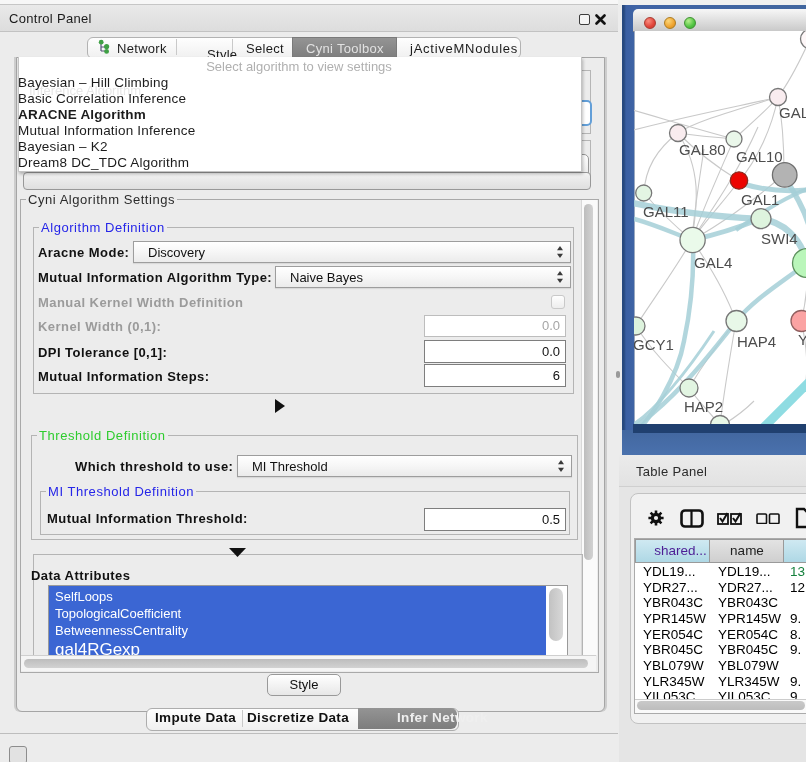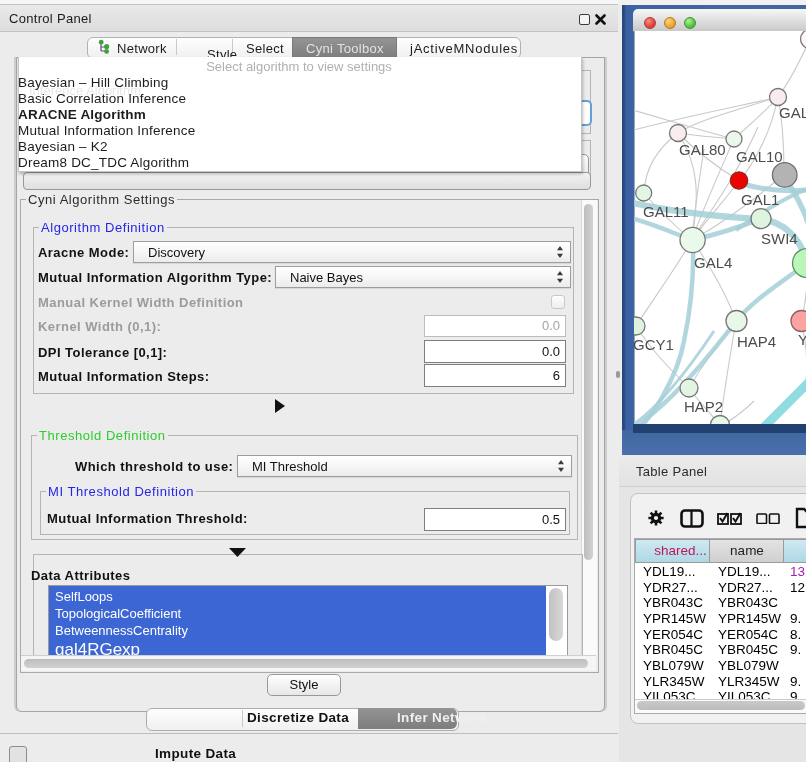--- a/index.html
+++ b/index.html
@@ -144,21 +144,21 @@
   <div class="abs" style="left:549px;top:588px;width:14px;height:53px;background:linear-gradient(90deg,#c2c2c2,#d8d8d8);border-radius:7px;"></div>
 
   <div class="abs" style="left:21px;top:655px;width:575px;height:15px;background:#f5f5f5;border-top:1px solid #cfcfcf;"></div>
   <div class="abs" style="left:24px;top:659px;width:564px;height:9px;background:linear-gradient(#bdbdbd,#d2d2d2);border-radius:5px;"></div>
 
   <div class="abs" style="left:267px;top:674px;width:72px;height:20px;border:1px solid #999;border-radius:5px;background:linear-gradient(#ffffff,#e7e7e7);text-align:center;line-height:20px;font-size:13px;color:#111;">Style</div>
 
   <div class="abs" style="left:146px;top:708px;width:311px;height:21px;border:1px solid #adadad;border-radius:6px;background:linear-gradient(#fefefe,#f0f0f0);"></div>
   <div class="abs" style="left:242px;top:710px;width:1px;height:17px;background:#c9c9c9;"></div>
   <div class="abs" style="left:358px;top:708px;width:99px;height:21px;background:linear-gradient(#949494,#7d7d7d);border-radius:0 6px 6px 0;"></div>
-  <div class="abs blbl" style="left:155px;top:710px;font-size:13.5px;letter-spacing:0.35px;margin-top:36px;">Impute Data</div>
+  <div class="abs blbl" style="left:155px;top:710px;font-size:13.5px;letter-spacing:0.35px;">Impute Data</div>
   <div class="abs blbl" style="left:247px;top:710px;font-size:13.5px;letter-spacing:0.35px;">Discretize Data</div>
   <div class="abs blbl" style="left:369px;top:710px;color:#efefef;font-size:13.5px;letter-spacing:0.35px;margin-left:28px;">Infer Network</div>
 
   <div class="abs" style="left:616px;top:371px;width:4px;height:7px;background:#9a9a9a;border-radius:2px;"></div>
 
   <div class="abs" style="left:9px;top:746px;width:16px;height:16px;border:1.5px solid #8d8d8d;border-radius:3px;background:#e2e2e2;"></div>
 
   <div class="abs" style="left:618px;top:0;width:188px;height:5px;background:#f0f1f0;"></div>
   <div class="abs" style="left:622px;top:5px;width:184px;height:450px;background:linear-gradient(90deg,#27497e 0,#27497e 2px,#3a5fa2 4px,#3f64a5 13px,#42679f);"></div>
   <div class="abs" style="left:622px;top:430px;width:184px;height:25px;background:linear-gradient(#42679f,#4a71ad);"></div>
@@ -276,27 +276,27 @@
     <rect x="13.5" y="1" width="9.5" height="9.5" rx="1" fill="none" stroke="#111" stroke-width="1.6"></rect>
   </svg>
   <svg class="abs" style="left:795px;top:507px;" width="16" height="22" viewBox="0 0 16 22">
     <path d="M2 2 L9 2 L14 7 L14 20 L2 20 Z" fill="none" stroke="#111" stroke-width="2.4"></path>
   </svg>
 
   <div class="abs" style="left:634px;top:538px;width:172px;height:174px;background:#fff;border:1px solid #ababab;border-right:none;"></div>
   <div class="abs" style="left:635px;top:538.5px;width:75px;height:24px;background:linear-gradient(#cfe9f2,#aed8e5);border:1px solid #9a9a9a;box-sizing:border-box;"></div>
   <div class="abs" style="left:710px;top:538.5px;width:74px;height:24px;background:linear-gradient(#e3e3e3,#cfcfcf);border:1px solid #9a9a9a;border-left:none;box-sizing:border-box;"></div>
   <div class="abs" style="left:784px;top:538.5px;width:22px;height:24px;background:linear-gradient(#cfe9f2,#aed8e5);border:1px solid #9a9a9a;border-left:none;border-right:none;box-sizing:border-box;"></div>
-  <div class="abs" style="left:635px;top:543px;width:91px;text-align:center;font-size:13.5px;color:#be185d;">shared...</div>
+  <div class="abs" style="left:635px;top:543px;width:91px;text-align:center;font-size:13.5px;color:#4c1d95;">shared...</div>
   <div class="abs" style="left:710px;top:543px;width:74px;text-align:center;font-size:13.5px;color:#222;">name</div>
 
   <div id="tblrows">
       <div class="abs" style="left:643px;top:564px;font-size:13.5px;color:#000;">YDL19...</div>
       <div class="abs" style="left:718px;top:564px;font-size:13.5px;color:#000;">YDL19...</div>
-      <div class="abs" style="left:790px;top:564px;font-size:13.5px;color:#a21caf;">13</div>
+      <div class="abs" style="left:790px;top:564px;font-size:13.5px;color:#15803d;">13</div>
       <div class="abs" style="left:643px;top:579.66px;font-size:13.5px;color:#000;">YDR27...</div>
       <div class="abs" style="left:718px;top:579.66px;font-size:13.5px;color:#000;">YDR27...</div>
       <div class="abs" style="left:790px;top:579.66px;font-size:13.5px;color:#000;">12</div>
       <div class="abs" style="left:643px;top:595.32px;font-size:13.5px;color:#000;">YBR043C</div>
       <div class="abs" style="left:718px;top:595.32px;font-size:13.5px;color:#000;">YBR043C</div>
       <div class="abs" style="left:643px;top:610.98px;font-size:13.5px;color:#000;">YPR145W</div>
       <div class="abs" style="left:718px;top:610.98px;font-size:13.5px;color:#000;">YPR145W</div>
       <div class="abs" style="left:790px;top:610.98px;font-size:13.5px;color:#000;">9.</div>
       <div class="abs" style="left:643px;top:626.64px;font-size:13.5px;color:#000;">YER054C</div>
       <div class="abs" style="left:718px;top:626.64px;font-size:13.5px;color:#000;">YER054C</div>

